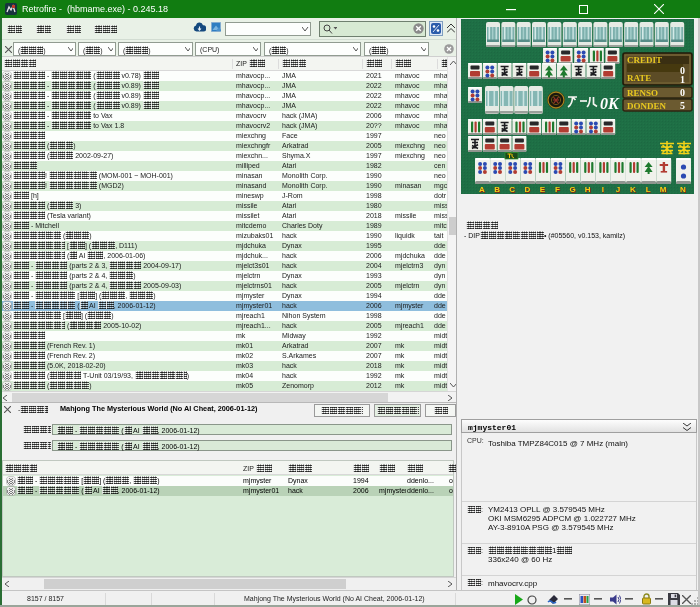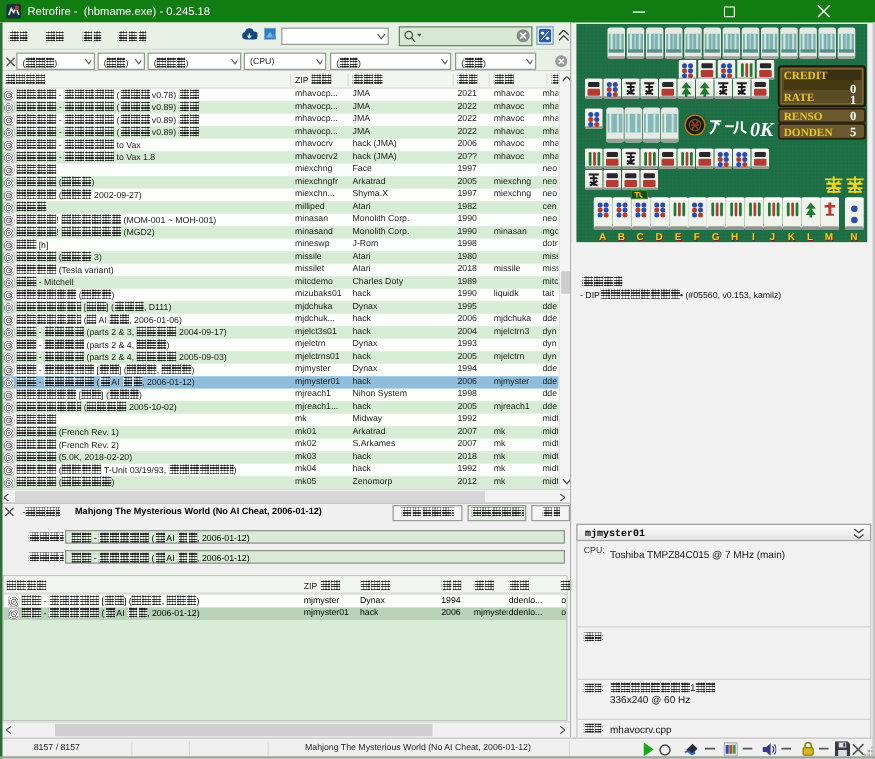--- a/index.html
+++ b/index.html
@@ -740,20 +740,21 @@
 <b style="position:absolute;left:6px;top:3px;font-size:8px;font-family:'Liberation Mono',monospace">mjmyster01</b>
 <svg style="position:absolute;right:5px;top:3px" width="8" height="8">
       <path d="M0 0 L4 3 L8 0 M0 4.5 L4 7.5 L8 4.5" stroke="#333" fill="none"></path>
     </svg>
   </div>
 <div class="ab" style="left:461px;top:433px;width:236px;height:157px;background:#f1f1f1;border-left:1px solid #c8c8c8;border-right:1px solid #c8c8c8">
 <span style="position:absolute;left:5px;top:4px;font-size:7px;color:#333">CPU:</span>
 <span style="position:absolute;left:26px;top:6px;font-size:8px;color:#111">Toshiba TMPZ84C015 @ 7 MHz (main)</span>
 <div style="position:absolute;left:0;top:68px;width:100%;height:1px;background:#d4d4d4"></div>
 <span style="position:absolute;left:5px;top:73px;font-size:7px;color:#333"><i class="k" style="width:14px;height:7px;vertical-align:-1px"></i>:</span>
+<span style="position:absolute;left:26px;top:72px;font-size:8px;color:#111">YM2413 OPLL @ 3.579545 MHz<br>OKI MSM6295 ADPCM @ 1.022727 MHz<br>AY-3-8910A PSG @ 3.579545 MHz</span>
 <div style="position:absolute;left:0;top:110px;width:100%;height:1px;background:#d4d4d4"></div>
 <span style="position:absolute;left:5px;top:114px;font-size:7px;color:#333"><i class="k" style="width:14px;height:7px;vertical-align:-1px"></i>:</span>
 <span style="position:absolute;left:26px;top:113px;font-size:8px;color:#111"><i class="k" style="width:64px;height:8px;vertical-align:-1px"></i>1<i class="k" style="width:16px;height:8px;vertical-align:-1px"></i><br>336x240 @ 60 Hz</span>
 <div style="position:absolute;left:0;top:142px;width:100%;height:1px;background:#d4d4d4"></div>
 <span style="position:absolute;left:5px;top:146px;font-size:7px;color:#333"><i class="k" style="width:14px;height:7px;vertical-align:-1px"></i>:</span>
 <span style="position:absolute;left:26px;top:146px;font-size:8px;color:#111">mhavocrv.cpp</span>
 </div>
 <div class="ab" style="left:0;top:590px;width:700px;height:17px;background:#f0f0f0;border-top:1px solid #c4c4c4">
 <span style="position:absolute;left:27px;top:4px;font-size:7px;color:#222">8157 / 8157</span>
 <span class="sep" style="left:105px;top:2px;height:13px"></span>

